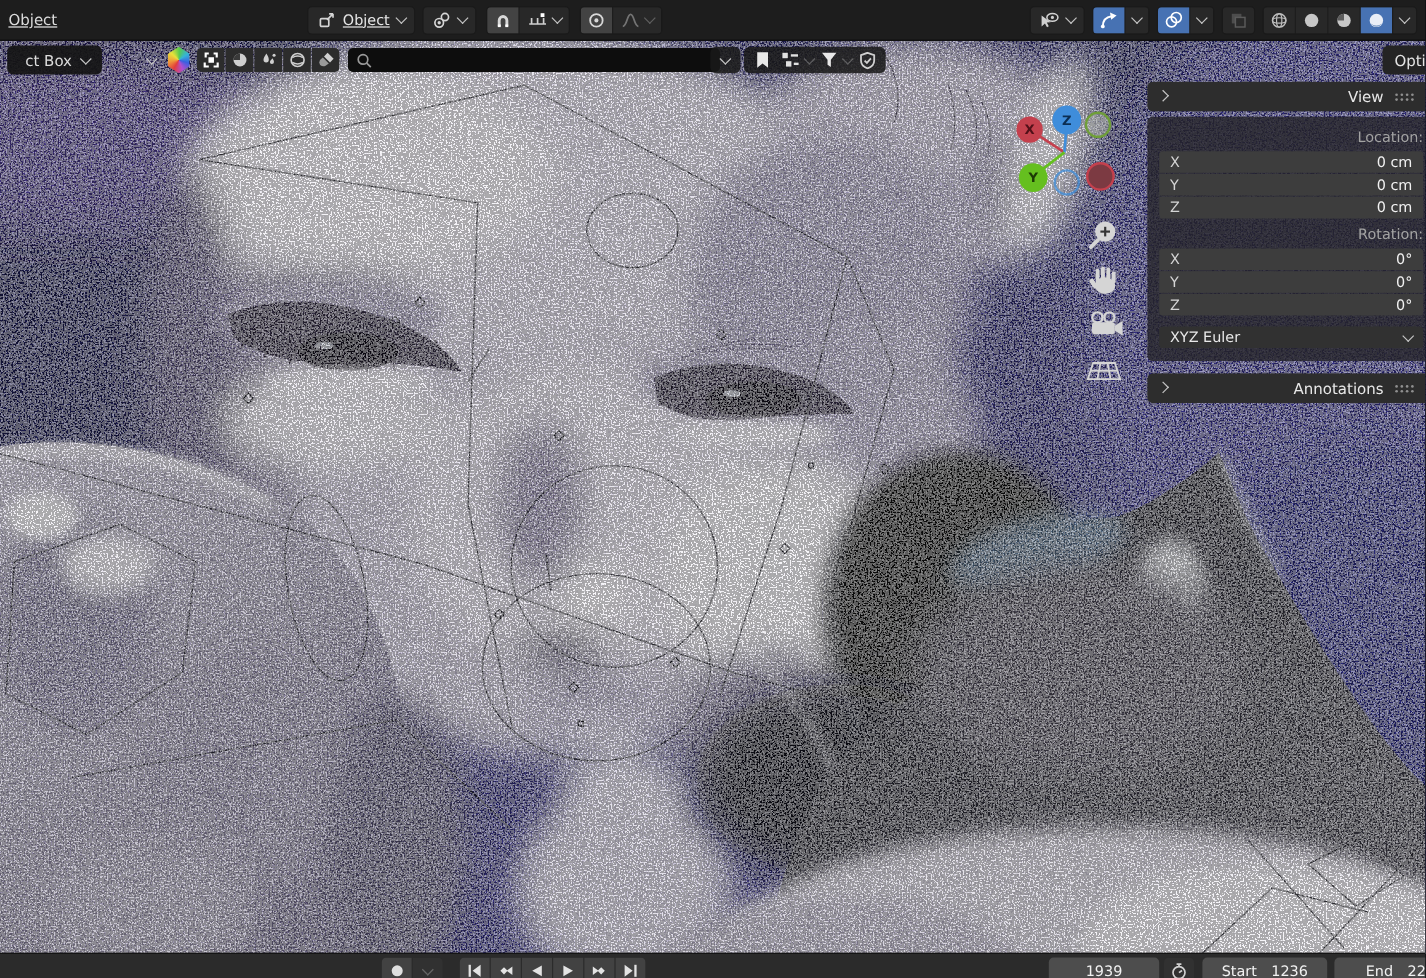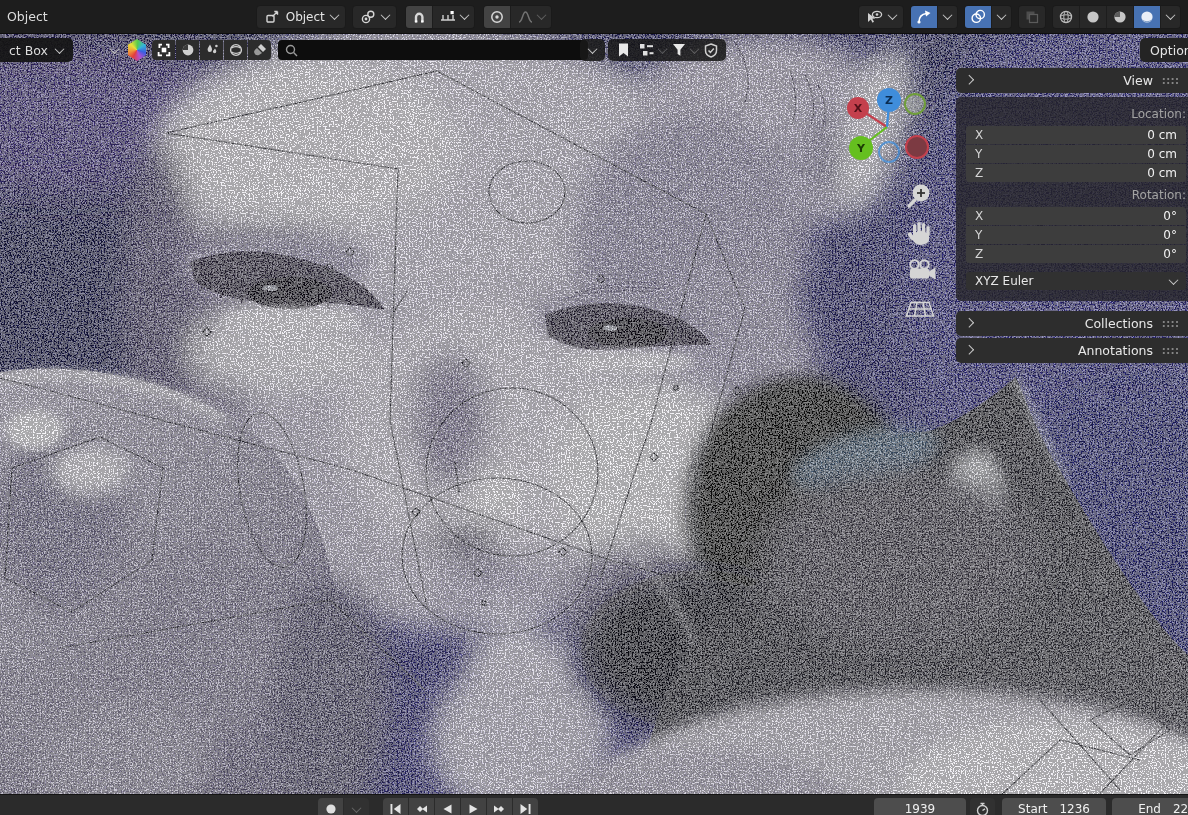--- a/index.html
+++ b/index.html
@@ -12,26 +12,26 @@
   .chev.dim{opacity:.35;}
   .btn{height:22px;background:#282828;border:1px solid #1a1a1a;border-radius:4px;display:flex;align-items:center;padding:0 7px;gap:6px;}
   .cellgroup{display:flex;gap:1px;border-radius:4px;overflow:hidden;border:1px solid #1a1a1a;}
   .cell{width:26px;height:22px;background:#282828;display:flex;align-items:center;justify-content:center;gap:4px;}
   .cell.wide{width:auto;padding:0 6px;}
   .cell.on{background:#4772b3;}
   .cell.pressed{background:#434343;}
   .cell.dimmed svg{opacity:.45;}
   
   .topbar{position:absolute;top:0;left:0;width:100%;height:34px;background:#1d1d1d;border-bottom:1px solid #0e0e0e;
-          display:flex;align-items:center;gap:6px;padding:0 7px;box-sizing:border-box;z-index:40;}
+          display:flex;align-items:center;gap:6px;padding:0 7px;box-sizing:border-box;z-index:40;text-decoration:underline;}
   .mode-label{font-size:12.5px;color:#dcdcdc;}
   .spacer1{width:196px;}
   .right-cluster{margin-left:auto;display:flex;align-items:center;gap:6px;}
   
-  .toolheader{position:absolute;left:4px;right:0;top:38px;height:24px;z-index:30;}
+  .toolheader{position:absolute;left:16px;right:0;top:38px;height:24px;z-index:30;}
   .tool-pill{position:absolute;left:-10px;top:0;height:24px;background:rgba(20,20,20,.93);border-radius:5px;
              display:flex;align-items:center;gap:8px;padding:0 10px 0 15px;font-size:12.5px;color:#dcdcdc;}
   .mid-group{position:absolute;left:103px;top:1px;height:22px;display:flex;align-items:center;gap:5px;}
   .hexagon{width:20px;height:22px;clip-path:polygon(50% 0,95% 26%,95% 74%,50% 100%,5% 74%,5% 26%);
            background:conic-gradient(from 210deg,#e23c3c,#ef9a3a,#e8e23a,#57c94f,#35b4d8,#3a5fe0,#b14fd0,#e23c3c);}
   .strip{display:flex;gap:1px;border-radius:4px;overflow:hidden;}
   .strip .cell{width:23px;height:20px;background:#2c2c2c;}
   .search{width:296px;height:20px;background:#0d0d0d;border-radius:4px;display:flex;align-items:center;gap:6px;padding:0 7px;margin-left:2px;}
   .search input{background:transparent;border:none;outline:none;color:#ddd;flex:1;font-family:inherit;font-size:12px;}
   .float-group{position:absolute;left:576px;top:1px;display:flex;gap:3px;align-items:center;height:22px;}
@@ -576,38 +576,20 @@
             <span class="val">0°</span>
           </div>
         </div>
         <div class="dropdown">
           <span>XYZ Euler</span>
           <span class="chev down"></span>
         </div>
       </div>
     </div>
 
-    <div class="panel mb2">
-      <div class="panel-header">
-        <span class="chev right"></span>
-        <span class="title">Collections</span>
-        <svg width="17" height="8" viewBox="0 0 17 8">
-          <g fill="#8f8f8f">
-              <circle cx="1.8" cy="2" r="1.1"></circle>
-              <circle cx="6.2" cy="2" r="1.1"></circle>
-              <circle cx="10.6" cy="2" r="1.1"></circle>
-              <circle cx="15" cy="2" r="1.1"></circle>
-          <circle cx="1.8" cy="6" r="1.1"></circle>
-              <circle cx="6.2" cy="6" r="1.1"></circle>
-              <circle cx="10.6" cy="6" r="1.1"></circle>
-              <circle cx="15" cy="6" r="1.1"></circle>
-            </g>
-        </svg>
-      </div>
-    </div>
 
     <div class="panel">
       <div class="panel-header">
         <span class="chev right"></span>
         <span class="title">Annotations</span>
         <svg width="17" height="8" viewBox="0 0 17 8">
           <g fill="#8f8f8f">
               <circle cx="1.8" cy="2" r="1.1"></circle>
               <circle cx="6.2" cy="2" r="1.1"></circle>
               <circle cx="10.6" cy="2" r="1.1"></circle>

